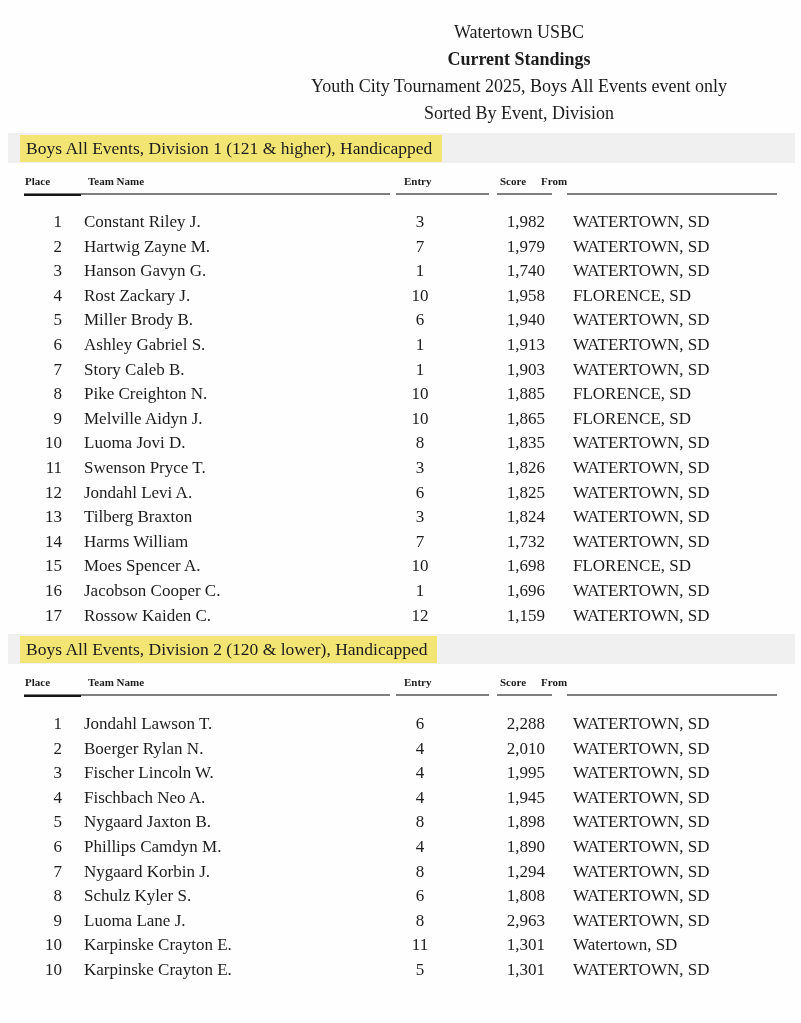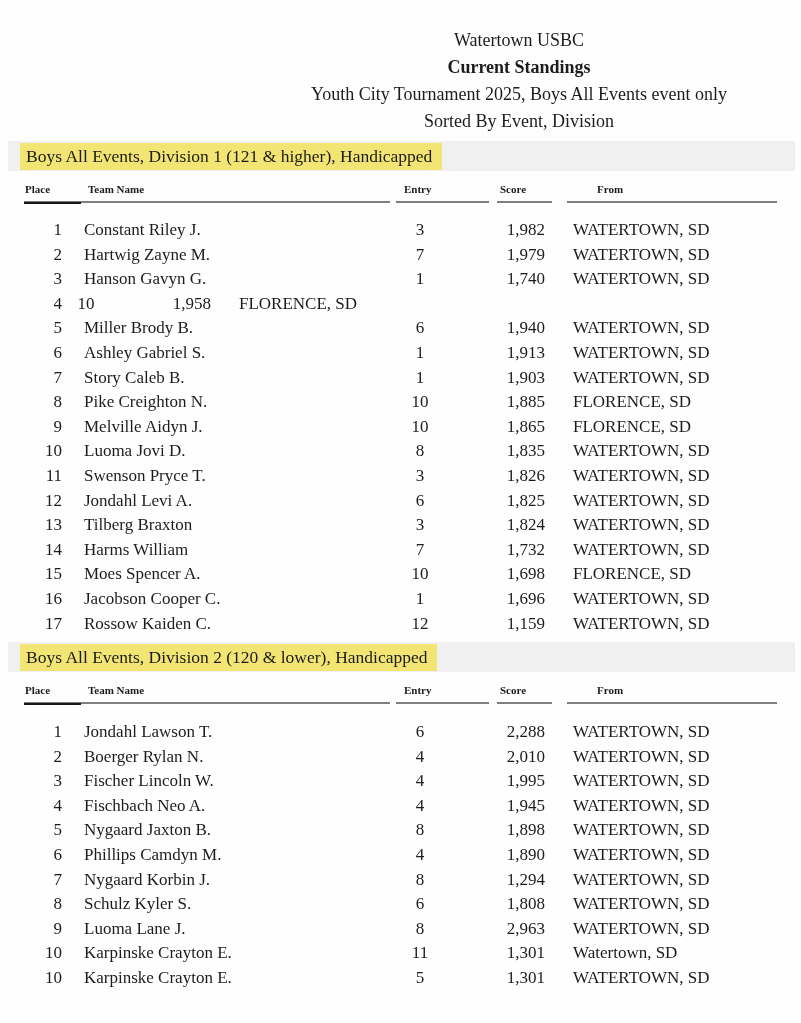--- a/index.html
+++ b/index.html
@@ -11,21 +11,21 @@
   }
   html,body{margin:0;padding:0;background:#ffffff;}
   .page{
     position:relative;
     width:801px;height:1023px;
     background:#fefefe;
     color:var(--ink);
     font-family:"Liberation Serif","DejaVu Serif",serif;
     overflow:hidden;
     box-sizing:border-box;
-    padding-top:27px;
+    padding-top:19px;
   }
   
   .doc-header{
     width:562px;margin-left:238px;
     text-align:center;
     font-size:18px;line-height:27px;
   }
   .doc-header .bold{font-weight:bold;}
   
   .band{
@@ -48,21 +48,21 @@
     position:relative;
     margin-top:5px;
     height:27px;
     font-weight:bold;font-size:11px;line-height:24px;
   }
   .cols-header .lbl{position:absolute;top:1px;white-space:nowrap;}
   .lbl-place{left:1px;}
   .lbl-team{left:64px;}
   .lbl-entry{left:372px;margin-left:8px;}
   .lbl-score{left:476px;}
-  .lbl-from{left:573px;}
+  .lbl-from{left:517px;}
   .rule{position:absolute;bottom:0;height:2px;background:var(--rule);}
   .rule-teamname{left:0;width:366px;}
   .rule-place{left:0;width:57px;height:2px;background:var(--rule-dark);bottom:-1px;}
   .rule-entry{left:372px;width:93px;}
   .rule-score{left:473px;width:55px;}
   .rule-from{left:543px;width:210px;}
   .rows{margin-top:15px;}
   .rows-2{margin-top:16px;}
   .row{
     display:flex;
@@ -126,20 +126,21 @@
         <div class="row">
           <div class="c-place">3</div>
           <div class="c-team">Hanson Gavyn G.</div>
           <div class="c-entry">1</div>
           <div class="c-score">1,740</div>
           <div class="c-from">WATERTOWN, SD</div>
         </div>
 
         <div class="row">
           <div class="c-place">4</div>
+          <div class="c-team">Rost Zackary J.</div>
           <div class="c-entry">10</div>
           <div class="c-score">1,958</div>
           <div class="c-from">FLORENCE, SD</div>
         </div>
 
         <div class="row">
           <div class="c-place">5</div>
           <div class="c-team">Miller Brody B.</div>
           <div class="c-entry">6</div>
           <div class="c-score">1,940</div>

